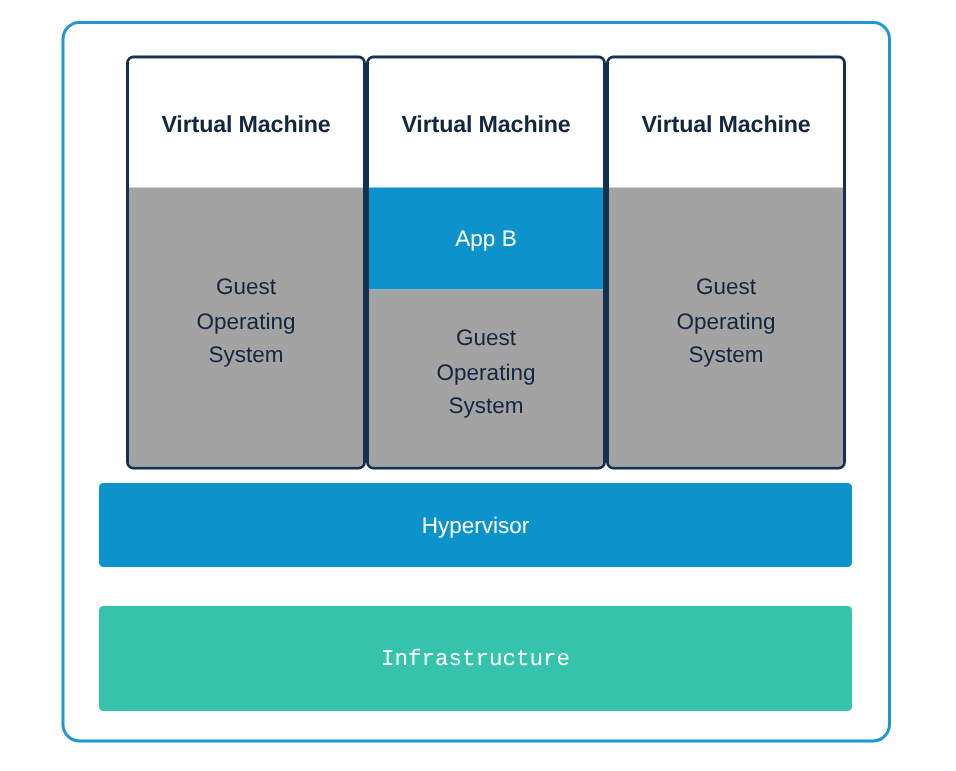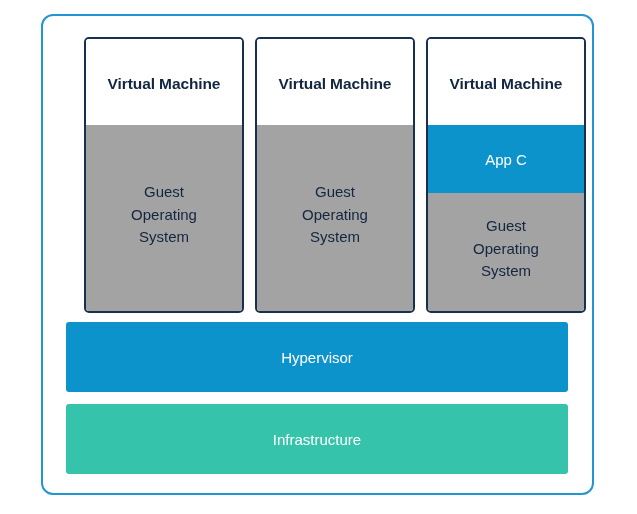--- a/index.html
+++ b/index.html
@@ -35,21 +35,20 @@
   }
 
   
   .vm-row {
     position: absolute;
     left: 66px;
     top: 37px;
     width: 502px;
     height: 276px;
     display: flex;
-    justify-content: space-between;
     padding-left: 18px;
   }
 
   .vm-box {
     width: 160px;
     height: 276px;
     box-sizing: border-box;
     border: 2px solid #17304f;
     border-radius: 5px;
     background: #ffffff;
@@ -114,28 +113,29 @@
     font-size: 15px;
     display: flex;
     align-items: center;
     justify-content: center;
     text-align: center;
     box-sizing: border-box;
   }
 
   .layer-hypervisor {
     top: 322px;
-    height: 70px;
+    height: 56px;
     background: #0d93cc;
   }
 
   .layer-infrastructure {
     top: 404px;
     height: 70px;
     background: #35c4ab;
+    font-family: Liberation Mono, monospace;
   }
 </style>
 </head>
 <body>
 
 <div id="diagram-root">
 
   <div class="outer-frame"></div>
 
   <div class="vm-row">
@@ -146,32 +146,32 @@
         <div>
           <span>Guest</span>
           <span>Operating</span>
           <span>System</span>
         </div>
       </div>
     </div>
 
     <div class="vm-box">
       <div class="vm-title">Virtual Machine</div>
+      <div class="vm-app">App B</div>
       <div class="vm-guest">
         <div>
           <span>Guest</span>
           <span>Operating</span>
           <span>System</span>
         </div>
       </div>
     </div>
 
     <div class="vm-box">
       <div class="vm-title">Virtual Machine</div>
-      <div class="vm-app">App C</div>
       <div class="vm-guest">
         <div>
           <span>Guest</span>
           <span>Operating</span>
           <span>System</span>
         </div>
       </div>
     </div>
 
   </div>

